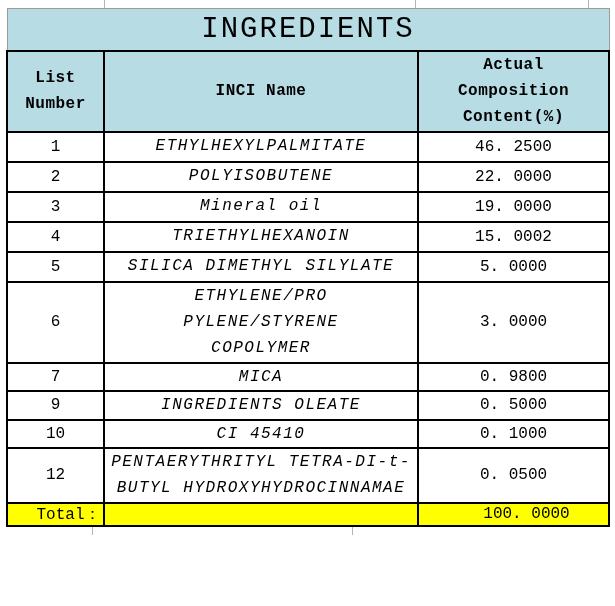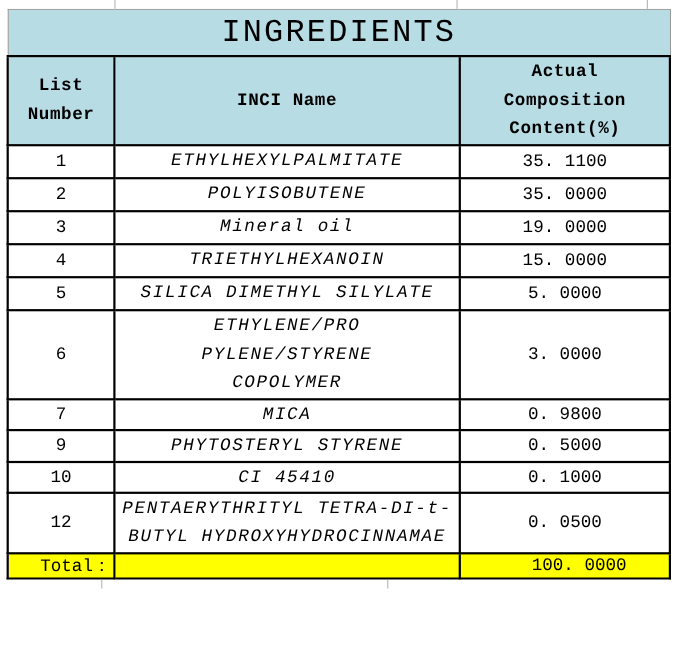--- a/index.html
+++ b/index.html
@@ -79,39 +79,39 @@
       <th>INCI Name</th>
       <th>Actual
 Composition
 Content(%)</th>
     </tr>
   </thead>
   <tbody id="rows-body">
   <tr class="ingredient-row">
     <td class="num">1</td>
     <td class="name">ETHYLHEXYLPALMITATE</td>
-    <td class="val">35. 1100</td>
+    <td class="val">46. 2500</td>
   </tr>
 
   <tr class="ingredient-row">
     <td class="num">2</td>
     <td class="name">POLYISOBUTENE</td>
-    <td class="val">35. 0000</td>
+    <td class="val">22. 0000</td>
   </tr>
 
   <tr class="ingredient-row">
     <td class="num">3</td>
     <td class="name">Mineral oil</td>
     <td class="val">19. 0000</td>
   </tr>
 
   <tr class="ingredient-row">
     <td class="num">4</td>
     <td class="name">TRIETHYLHEXANOIN</td>
-    <td class="val">15. 0000</td>
+    <td class="val">15. 0002</td>
   </tr>
 
   <tr class="ingredient-row">
     <td class="num">5</td>
     <td class="name">SILICA DIMETHYL SILYLATE</td>
     <td class="val">5. 0000</td>
   </tr>
 
   <tr class="ingredient-row">
     <td class="num">6</td>
@@ -122,21 +122,21 @@
   </tr>
 
   <tr class="ingredient-row">
     <td class="num">7</td>
     <td class="name">MICA</td>
     <td class="val">0. 9800</td>
   </tr>
 
   <tr class="ingredient-row">
     <td class="num">9</td>
-    <td class="name">PHYTOSTERYL STYRENE</td>
+    <td class="name">INGREDIENTS OLEATE</td>
     <td class="val">0. 5000</td>
   </tr>
 
   <tr class="ingredient-row">
     <td class="num">10</td>
     <td class="name">CI 45410</td>
     <td class="val">0. 1000</td>
   </tr>
 
 

